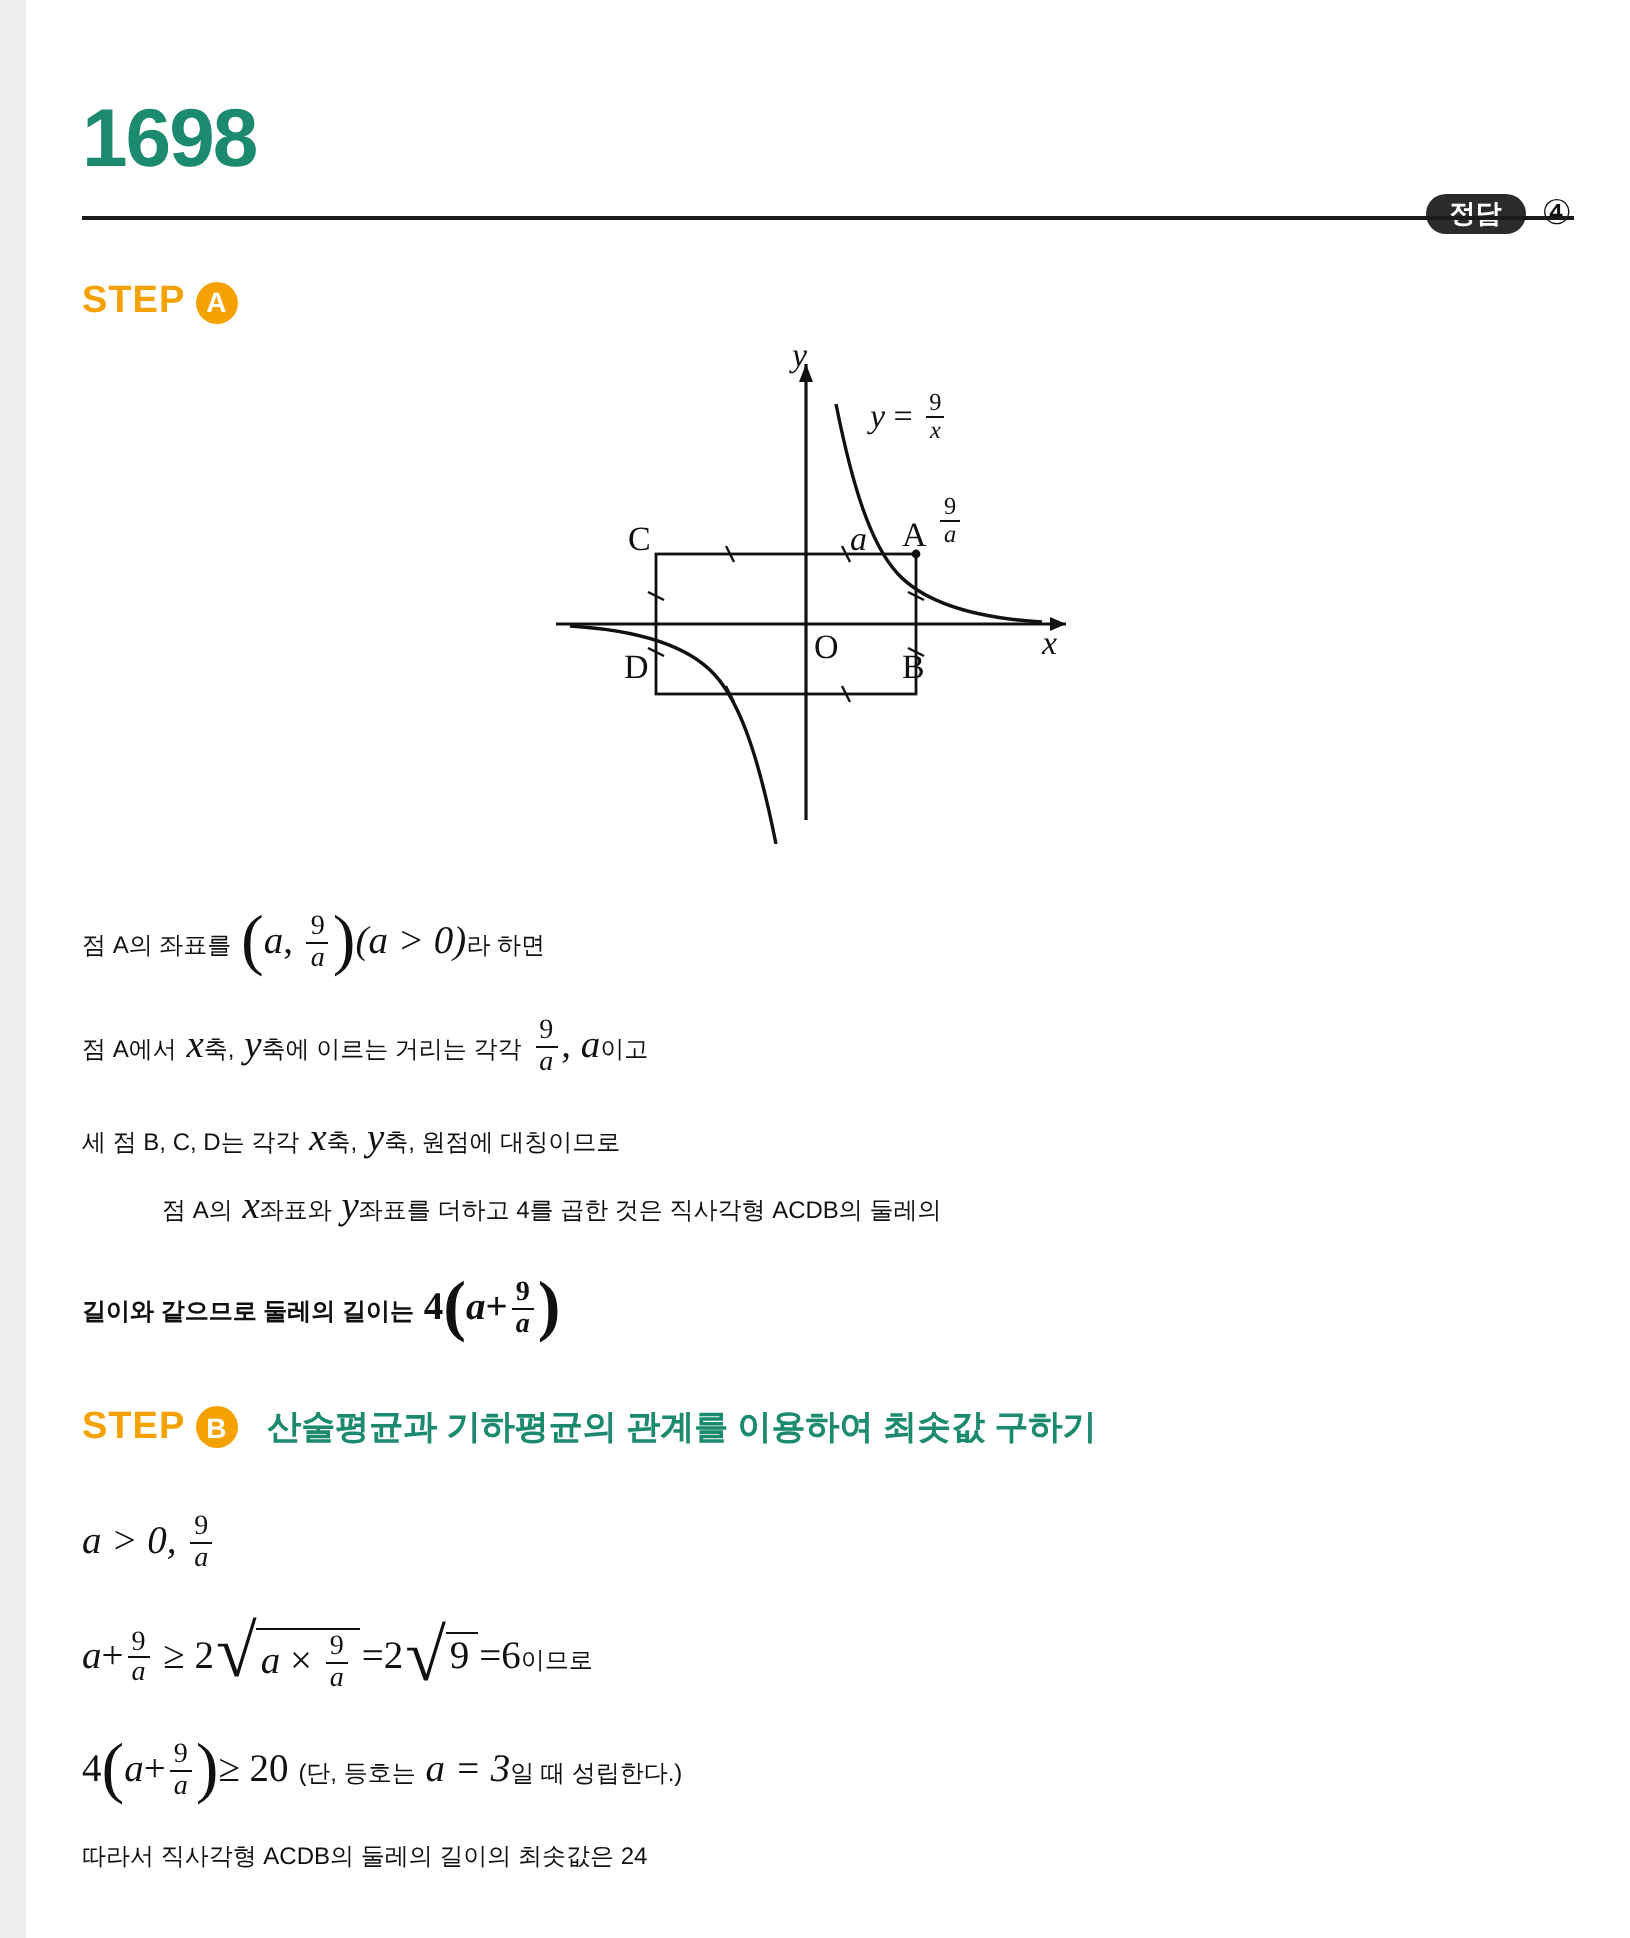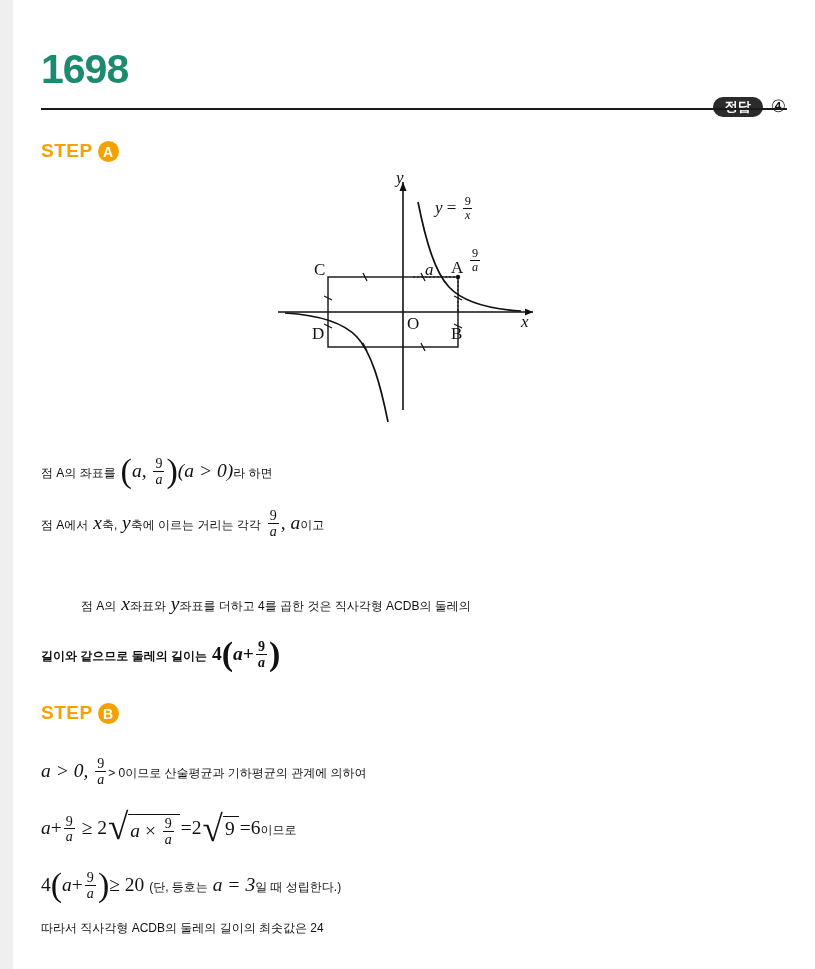--- a/index.html
+++ b/index.html
@@ -69,21 +69,21 @@
     position: absolute;
     left: 28px; top: 96px;
     width: 746px; height: 2px;
     background: #1a1a1a;
   }
 
   
   .step {
     position: absolute;
     display: flex;
-    align-items: flex-end;
+    align-items: center;
     gap: 9px;
   }
   .step-word {
     font-family: "Liberation Sans", sans-serif;
     font-weight: bold;
     font-size: 19px;
     color: #f5a200;
     letter-spacing: 0.5px;
   }
   .step-badge {
@@ -266,46 +266,52 @@
     <span class="ko">점 A에서</span>
     <span class="mi">x</span><span class="ko">축,</span>
     <span class="mi">y</span><span class="ko">축에 이르는 거리는 각각</span>
     <span class="frac">
         <span class="num mr">9</span>
         <span class="den mi">a</span>
       </span><span class="mr">,</span>
     <span class="mi">a</span><span class="ko">이고</span>
   </div>
 
+  <div class="line" style="left:28px; top:548px;">
+    <span class="ko">세 점 B, C, D는 각각</span>
+    <span class="mi">x</span><span class="ko">축,</span>
+    <span class="mi">y</span><span class="ko">축, 원점에 대칭이므로</span>
+  </div>
 
   <div class="line" style="left:28px; top:582px;margin-left:40px;">
     <span class="ko">점 A의</span>
     <span class="mi">x</span><span class="ko">좌표와</span>
     <span class="mi">y</span><span class="ko">좌표를 더하고 4를 곱한 것은 직사각형 ACDB의 둘레의</span>
   </div>
 
   <div class="line" style="left:28px; top:626px;font-weight:bold;">
     <span class="ko">길이와 같으므로 둘레의 길이는</span>
     <span class="mr">4</span><span class="bigparen">(</span><span class="mi">a</span><span class="mr">+</span><span class="frac">
         <span class="num mr">9</span>
         <span class="den mi">a</span>
       </span><span class="bigparen">)</span>
   </div>
 
   <div class="step" style="left:28px; top:690px;">
     <span class="step-word">STEP</span>
     <span class="step-badge">B</span>
+    <span class="step-title green">산술평균과 기하평균의 관계를 이용하여 최솟값 구하기</span>
   </div>
 
   <div class="line" style="left:28px; top:745px;">
     <span class="mi">a &gt; 0,</span>
     <span class="frac">
         <span class="num mr">9</span>
         <span class="den mi">a</span>
-      </span><span class="ko">&gt; 0이므로 산술평균과 기하평균의 관계에 의하여</span>
+      </span>
   </div>
 
   <div class="line" style="left:28px; top:800px;">
     <span class="mi">a</span><span class="mr">+</span><span class="frac">
         <span class="num mr">9</span>
         <span class="den mi">a</span>
       </span>
     <span class="mr">≥</span>
     <span class="mr">2</span><span class="sqrt">
         <span class="sign mr">√</span>

